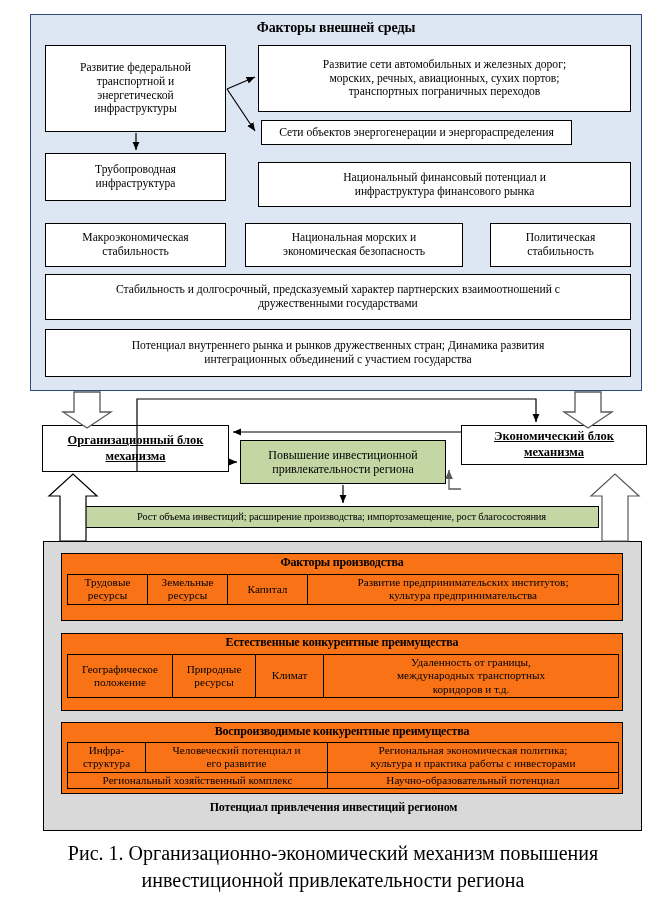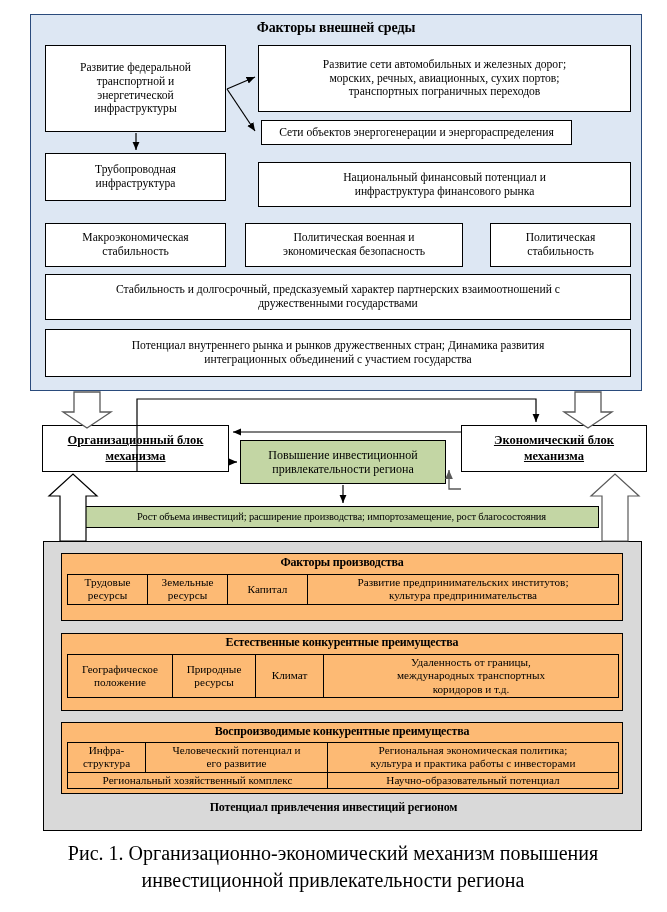--- a/index.html
+++ b/index.html
@@ -29,21 +29,21 @@
     position:absolute;width:100%;top:5px;left:0;text-align:center;
     font-weight:bold;font-size:14px;letter-spacing:-0.1px;
   }
 
   
   .gray-panel{
     position:absolute;left:43px;top:541px;width:599px;height:290px;
     box-sizing:border-box;border:1px solid #000;background:#d9d9d9;
   }
   .gray-inner{
-    position:absolute;box-sizing:border-box;border:1px solid #000;background:#fdba74;
+    position:absolute;box-sizing:border-box;border:1px solid #000;background:#f97316;
   }
   .gp-title{
     text-align:center;font-weight:bold;font-size:12px;letter-spacing:-0.2px;
     line-height:1.25;padding-top:1px;
   }
 
   
   table.grid{
     border-collapse:collapse;width:100%;table-layout:fixed;
   }
@@ -123,21 +123,21 @@
 
   <div class="box t115" style="left:45px;top:223px;width:181px;height:44px;">
     <span>
       <span>Макроэкономическая</span>
       <span>стабильность</span>
     </span>
   </div>
 
   <div class="box t115" style="left:245px;top:223px;width:218px;height:44px;">
     <span>
-      <span>Политическая военная и</span>
+      <span>Национальная морских и</span>
       <span>экономическая безопасность</span>
     </span>
   </div>
 
   <div class="box t115" style="left:490px;top:223px;width:141px;height:44px;">
     <span>
       <span>Политическая</span>
       <span>стабильность</span>
     </span>
   </div>
@@ -156,21 +156,21 @@
     </span>
   </div>
 
   <div class="box mech-block" style="left:42px;top:425px;width:187px;height:47px;">
     <span>
       <span><u>Организационный блок</u></span>
       <span><u>механизма</u></span>
     </span>
   </div>
 
-  <div class="box mech-block" style="left:461px;top:425px;width:186px;height:47px;">
+  <div class="box mech-block" style="left:461px;top:425px;width:186px;height:40px;">
     <span>
       <span><u>Экономический блок</u></span>
       <span><u>механизма</u></span>
     </span>
   </div>
 
   <div class="box green t11" style="left:240px;top:440px;width:206px;height:44px;">
     <span>
       <span>Повышение инвестиционной</span>
       <span>привлекательности региона</span>

